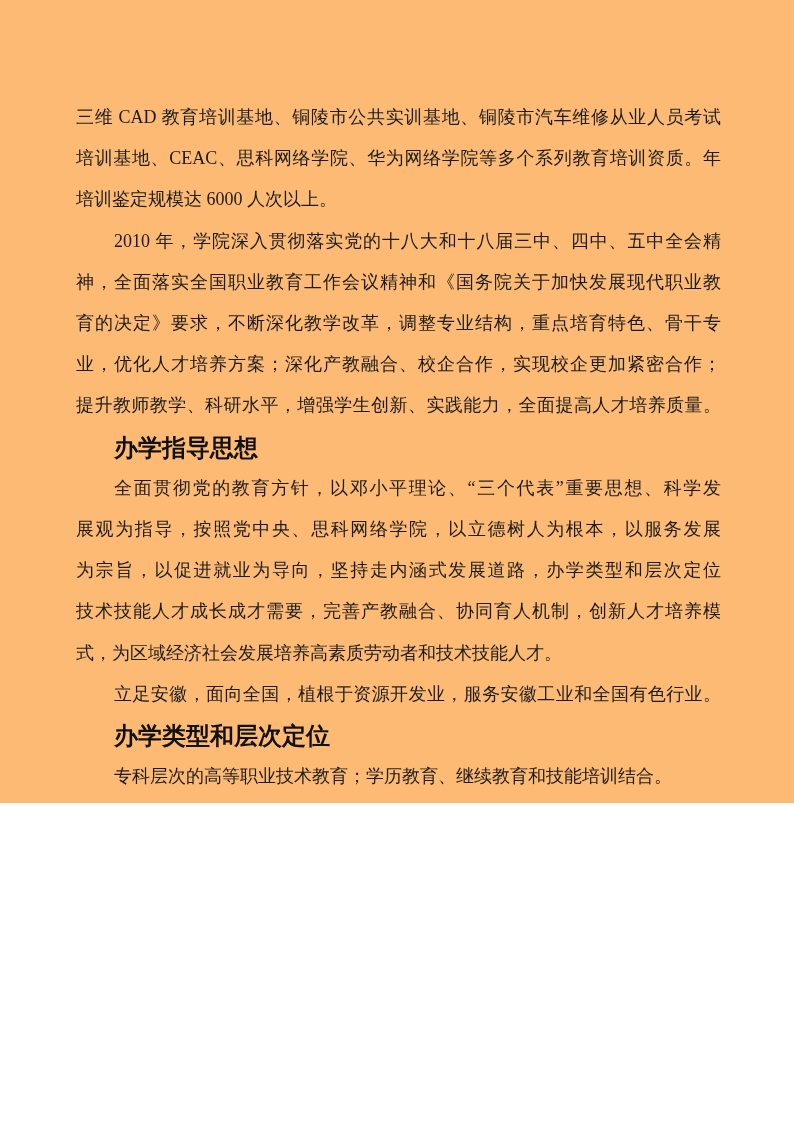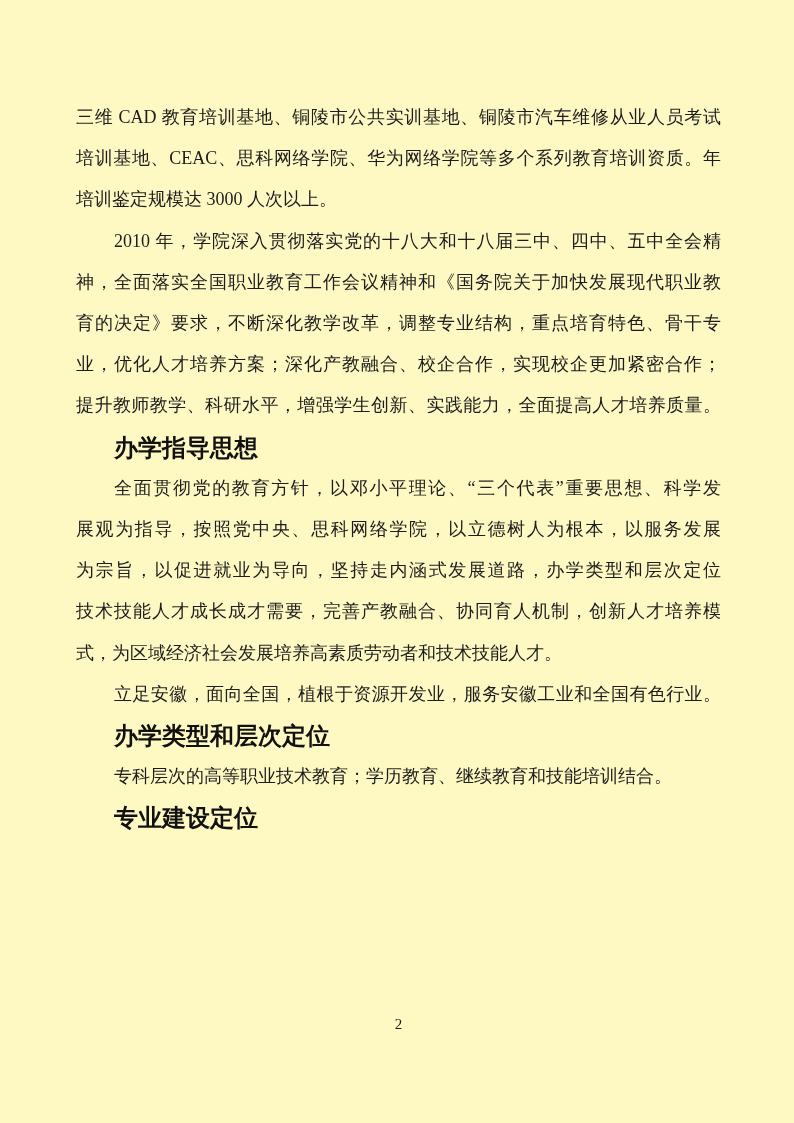--- a/index.html
+++ b/index.html
@@ -3,22 +3,22 @@
 <meta charset="utf-8">
 <style>
   html, body {
     margin: 0;
     padding: 0;
     background: #ffffff;
   }
   .page {
     position: relative;
     width: 794px;
-    height: 1123px;
-    background: #fef9c3;
+    height: 803px;
+    background: #fdba74;
     overflow: hidden;
   }
   .content {
     position: absolute;
     left: 76px;
     top: 97px;
     width: 645px;
     font-family: "Liberation Serif", "DejaVu Serif", serif;
     font-size: 18px;
     line-height: 41.2px;
@@ -62,21 +62,21 @@
 </style>
 </head>
 <body>
 
 <div class="page">
   <div class="content">
 
     <p class="para">
       <span class="line just">三维 CAD 教育培训基地、铜陵市公共实训基地、铜陵市汽车维修从业人员考试</span>
       <span class="line just">培训基地、CEAC、思科网络学院、华为网络学院等多个系列教育培训资质。年</span>
-      <span class="line">培训鉴定规模达 3000 人次以上。</span>
+      <span class="line">培训鉴定规模达 6000 人次以上。</span>
     </p>
 
     <p class="para">
       <span class="line just indent">2010 年，学院深入贯彻落实党的十八大和十八届三中、四中、五中全会精</span>
       <span class="line just">神，全面落实全国职业教育工作会议精神和《国务院关于加快发展现代职业教</span>
       <span class="line just">育的决定》要求，不断深化教学改革，调整专业结构，重点培育特色、骨干专</span>
       <span class="line just">业，优化人才培养方案；深化产教融合、校企合作，实现校企更加紧密合作；</span>
       <span class="line just">提升教师教学、科研水平，增强学生创新、实践能力，全面提高人才培养质量。</span>
     </p>
 

